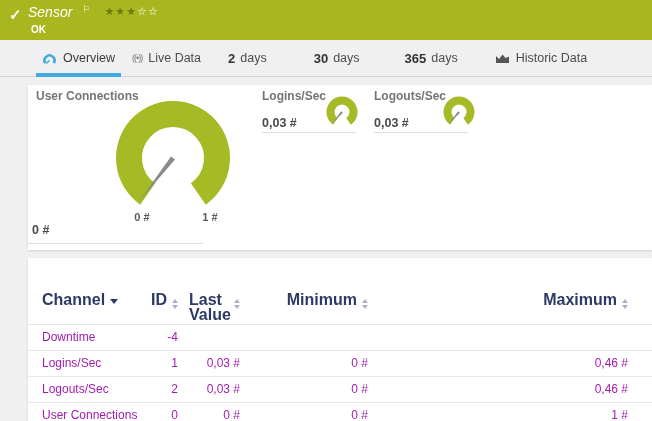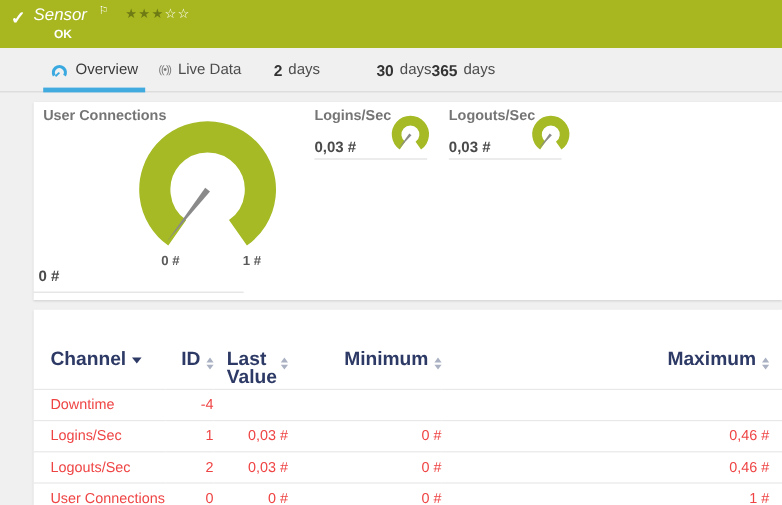--- a/index.html
+++ b/index.html
@@ -10,59 +10,59 @@
   
   .topbar { position:absolute; left:0; top:0; width:652px; height:40px; background:#a8b71f; color:#fff; }
   .topbar .check { position:absolute; left:9px; top:6px; font-size:15px; font-weight:bold; }
   .top-main { position:absolute; left:28px; top:4px; display:flex; align-items:baseline; }
   .kind { font-style:italic; font-size:14px; margin-right:7px; }
   .title { font-size:15.5px; font-weight:bold; letter-spacing:.1px; }
   .flag { font-size:9px; vertical-align:super; margin-left:3px; position:relative; top:-5px; }
   .stars { margin-left:14px; font-size:11px; letter-spacing:1px; position:relative; top:-2px; }
   .stars .on  { color:#6e7a14; }
   .stars .off { color:#ffffff; }
-  .status-ok { position:absolute; left:45px; top:24px; font-size:10px; font-weight:bold; }
+  .status-ok { position:absolute; left:31px; top:24px; font-size:10px; font-weight:bold; }
 
   
   .tabbar { position:absolute; left:0; top:40px; width:652px; height:37px; background:#f0f0f0;
             border-bottom:1px solid #d9d9d9; display:flex; align-items:center; padding-left:42px; }
   .tab { position:relative; height:37px; display:flex; align-items:center; font-size:12.5px;
          color:#4c4c4c; cursor:pointer; white-space:nowrap; }
   .tab .num { font-weight:bold; color:#333; margin-right:5px; font-size:13px; }
   .tab .ticon { margin-right:6px; display:inline-flex; align-items:center; color:#6b6b6b; }
   .tab.active { color:#3a3a3a; }
   .tab.active::after { content:""; position:absolute; left:-6px; right:-6px; bottom:0; height:4px; background:#41abdf; }
   .t-live .ticon { font-size:9px; letter-spacing:-1px; color:#7a7a7a; }
   .t-overview { }
   .m-live { margin-left:17px; }
   .m-d2 { margin-left:27px; }
   .m-d30 { margin-left:47px; }
-  .m-d365 { }
+  .m-d365 { margin-left:45px; }
   .m-hist { margin-left:37px; }
 
   
   .panel { position:absolute; left:28px; width:624px; background:#fff; box-shadow:0 1px 2px rgba(0,0,0,.14); }
   .panel-gauges { top:85px; height:165px; }
   .panel-table  { top:258px; height:163px; }
 
   
   .glabel { position:absolute; font-size:12px; font-weight:bold; color:#757575; }
   .gvalue { position:absolute; font-size:12.5px; font-weight:bold; color:#4a4a4a; }
   .gdivider { position:absolute; height:1px; background:#e0e0e0; }
   .svg-gauge text { font-size:11px; font-weight:bold; fill:#5a5a5a; }
 
   
   table.channels { position:absolute; left:0; top:26px; width:624px; border-collapse:collapse; table-layout:fixed; }
   .channels th { font-size:16px; font-weight:bold; color:#2e3a66; text-align:right; vertical-align:top;
                  padding-top:8px; line-height:15px; height:40px; cursor:pointer; }
   .channels th.c-channel { text-align:left; padding-left:14px; }
   .channels th .wrap { display:inline-block; width:40px; text-align:left; vertical-align:top; }
-  .channels td { font-size:12px; color:#ef4444; text-align:right; height:26px; padding:0; }
+  .channels td { font-size:12px; color:#a21caf; text-align:right; height:26px; padding:0; }
   .channels td.c-channel { text-align:left; padding-left:14px; }
-  .channels td.c-max, .channels th.c-max { padding-right:11px; }
+  .channels td.c-max, .channels th.c-max { padding-right:24px; }
   .channels tbody tr { border-top:1px solid #e8e8e8; }
   .sorticon { display:inline-flex; flex-direction:column; gap:2px; margin-left:5px; vertical-align:2px; }
   .sorticon i { display:block; width:0; height:0; border-left:3.5px solid transparent; border-right:3.5px solid transparent; }
   .sorticon .up { border-bottom:4px solid #aab1c2; }
   .sorticon .dn { border-top:4px solid #aab1c2; }
   .sorted-dn { display:inline-block; width:0; height:0; border-left:4px solid transparent;
                border-right:4px solid transparent; border-top:5px solid #2e3a66; margin-left:5px; vertical-align:1px; }
 </style>
 </head>
 <body>
@@ -98,20 +98,28 @@
       <span>days</span>
     </div>
     <div class="tab m-d30">
       <span class="num">30</span>
       <span>days</span>
     </div>
     <div class="tab m-d365">
       <span class="num">365</span>
       <span>days</span>
     </div>
+    <div class="tab m-hist">
+      <span class="ticon">
+        <svg width="15" height="12" viewBox="0 0 15 12">
+            <path d="M1 11 L1 4 L4.2 7 L7.5 2.5 L10.5 6 L14 4.5 L14 11 Z" fill="#555"></path>
+          </svg>
+      </span>
+      <span>Historic Data</span>
+    </div>
   </div>
 
   <div class="panel panel-gauges">
 
     <div class="glabel" style="left:8px; top:4px;">User Connections</div>
 
     <svg class="svg-gauge" style="position:absolute; left:70px; top:3px;" width="150" height="150" viewBox="0 0 150 150">
       <path d="M 49.7 106 A 44 44 0 1 1 100.3 106" fill="none" stroke="#a5ba25" stroke-width="26"></path>
       <polygon points="41.1,113.3 73,68.5 77,71.6" fill="#8a8a8a"></polygon>
       <text x="44" y="133" text-anchor="middle">0 #</text>

